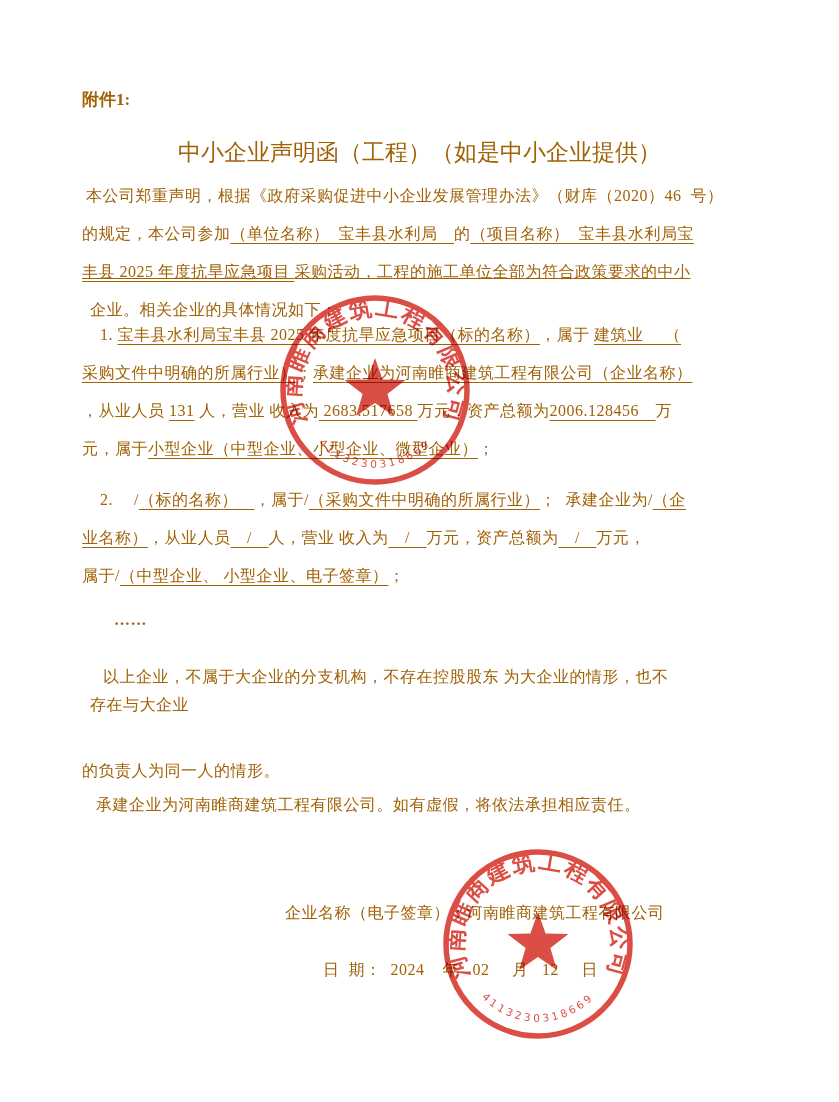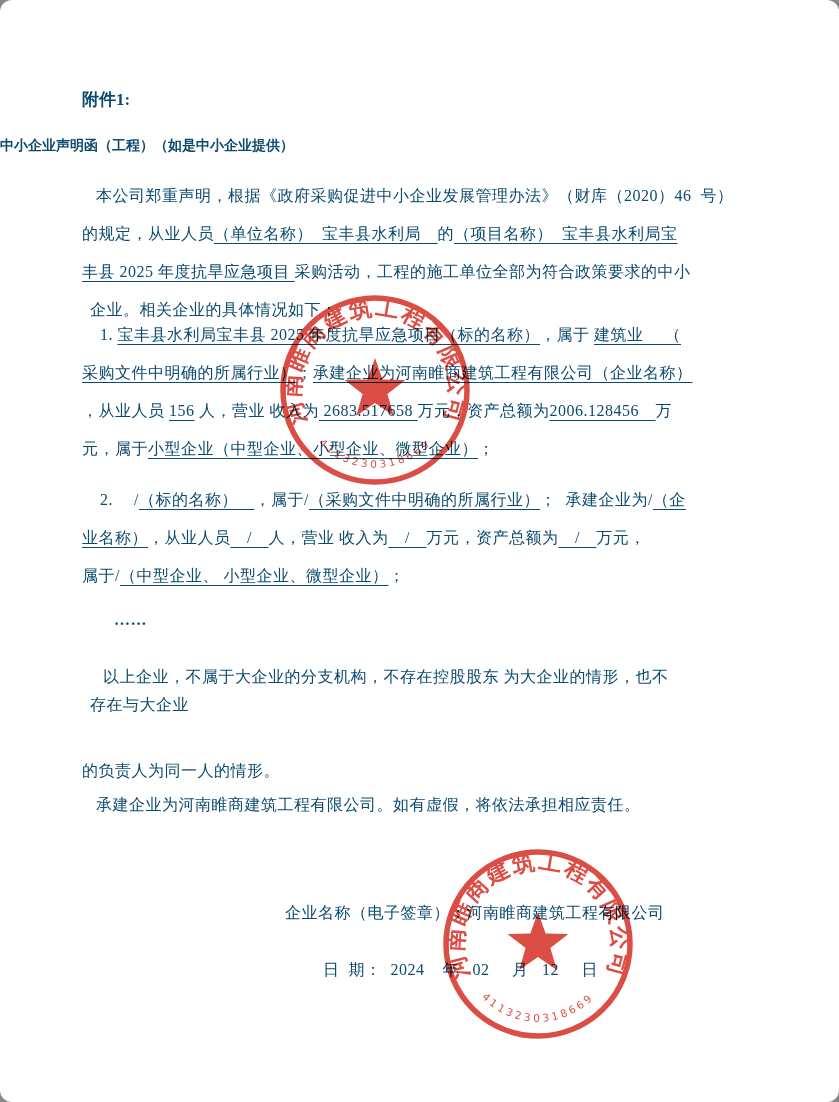--- a/index.html
+++ b/index.html
@@ -2,31 +2,30 @@
 <html><head>
 <meta charset="utf-8">
 <style>
   html,body { margin:0; padding:0; background:#888; }
   .page {
     position:relative;
     width:839px; height:1102px;
     margin:0 auto;
     background:#ffffff;
     font-family:"Liberation Serif","DejaVu Serif",serif;
-    color:#0c4a6e;
+    color:#a16207;
     overflow:hidden;
-    border-radius:12px;
   }
   .attachment-label {
     position:absolute; left:82px; top:88px;
     font-size:17px; font-weight:bold; white-space:pre;
   }
   .doc-title {
     position:absolute; left:0; right:0; top:137px;
-    font-size:14px; font-weight:bold; white-space:pre;
+    text-align:center; font-size:23px; font-weight:normal; white-space:pre;
   }
   .line {
     position:absolute;
     font-size:16px; line-height:20px;
     white-space:pre; letter-spacing:0.5px;
   }
   .line.bold { font-weight:bold; }
   .u {
     text-decoration:underline;
     text-decoration-thickness:1px;
@@ -39,31 +38,31 @@
     pointer-events:none;
   }
 </style>
 </head>
 <body>
 
 <div class="page">
   <div class="attachment-label">附件1:</div>
   <div class="doc-title">中小企业声明函（工程）（如是中小企业提供）</div>
   <div>
-      <div class="line" style="left: 96px; top: 186px;"><span>本公司郑重声明，根据《政府采购促进中小企业发展管理办法》（财库（2020）46  号）</span></div>
-      <div class="line" style="left: 82px; top: 224px;"><span>的规定，从业人员</span><span class="u">（单位名称）  宝丰县水利局　</span><span>的</span><span class="u">（项目名称）  宝丰县水利局宝</span></div>
-      <div class="line" style="left: 82px; top: 262px;"><span class="u">丰县 2025 年度抗旱应急项目 </span><span>采购活动，工程的施工单位全部为符合政策要求的中小</span></div>
+      <div class="line" style="left: 86px; top: 186px;"><span>本公司郑重声明，根据《政府采购促进中小企业发展管理办法》（财库（2020）46  号）</span></div>
+      <div class="line" style="left: 82px; top: 224px;"><span>的规定，本公司参加</span><span class="u">（单位名称）  宝丰县水利局　</span><span>的</span><span class="u">（项目名称）  宝丰县水利局宝</span></div>
+      <div class="line" style="left: 82px; top: 262px; text-decoration: underline;"><span class="u">丰县 2025 年度抗旱应急项目 </span><span>采购活动，工程的施工单位全部为符合政策要求的中小</span></div>
       <div class="line" style="left: 82px; top: 300px; margin-left: 8px;"><span>企业。相关企业的具体情况如下：</span></div>
       <div class="line" style="left: 100px; top: 325px;"><span>1. </span><span class="u">宝丰县水利局宝丰县 2025 年度抗旱应急项目（标的名称）</span><span>，属于 </span><span class="u">建筑业　 （</span></div>
       <div class="line" style="left: 82px; top: 363px;"><span class="u">采购文件中明确的所属行业）</span><span>；</span><span class="u">承建企业为河南睢商建筑工程有限公司（企业名称）</span></div>
-      <div class="line" style="left: 82px; top: 401px;"><span>，从业人员 </span><span class="u">156</span><span> 人，营业 收入为</span><span class="u"> 2683.517658 </span><span>万元，资产总额为</span><span class="u">2006.128456　</span><span>万</span></div>
+      <div class="line" style="left: 82px; top: 401px;"><span>，从业人员 </span><span class="u">131</span><span> 人，营业 收入为</span><span class="u"> 2683.517658 </span><span>万元，资产总额为</span><span class="u">2006.128456　</span><span>万</span></div>
       <div class="line" style="left: 82px; top: 439px;"><span>元，属于</span><span class="u">小型企业（中型企业、小型企业、微型企业）</span><span>；</span></div>
       <div class="line" style="left: 100px; top: 490px;"><span>2.　 /</span><span class="u">（标的名称）　</span><span>，属于/</span><span class="u">（采购文件中明确的所属行业）</span><span>；  承建企业为/</span><span class="u">（企</span></div>
       <div class="line" style="left: 82px; top: 528px;"><span class="u">业名称）</span><span>，从业人员</span><span class="u">　/　</span><span>人，营业 收入为</span><span class="u">　/　</span><span>万元，资产总额为</span><span class="u">　/　</span><span>万元，</span></div>
-      <div class="line" style="left: 82px; top: 566px;"><span>属于/</span><span class="u">（中型企业、 小型企业、微型企业）</span><span>；</span></div>
+      <div class="line" style="left: 82px; top: 566px;"><span>属于/</span><span class="u">（中型企业、 小型企业、电子签章）</span><span>；</span></div>
       <div class="line bold" style="left: 114px; top: 610px;"><span>……</span></div>
       <div class="line" style="left: 103px; top: 667px;"><span>以上企业，不属于大企业的分支机构，不存在控股股东 为大企业的情形，也不</span></div>
       <div class="line" style="left: 90px; top: 695px;"><span>存在与大企业</span></div>
       <div class="line" style="left: 82px; top: 743px; margin-top: 18px;"><span>的负责人为同一人的情形。</span></div>
       <div class="line" style="left: 96px; top: 795px;"><span>承建企业为河南睢商建筑工程有限公司。如有虚假，将依法承担相应责任。</span></div>
       <div class="line" style="left: 285px; top: 903px;"><span>企业名称（电子签章）：河南睢商建筑工程有限公司</span></div>
       <div class="line" style="left: 323px; top: 960px;"><span>日  期：  2024    年   02     月   12     日</span></div>
     </div>
   <div>
       <svg width="200" height="200" viewBox="-100 -100 200 200" class="seal" style="left: 275px; top: 290px;">

